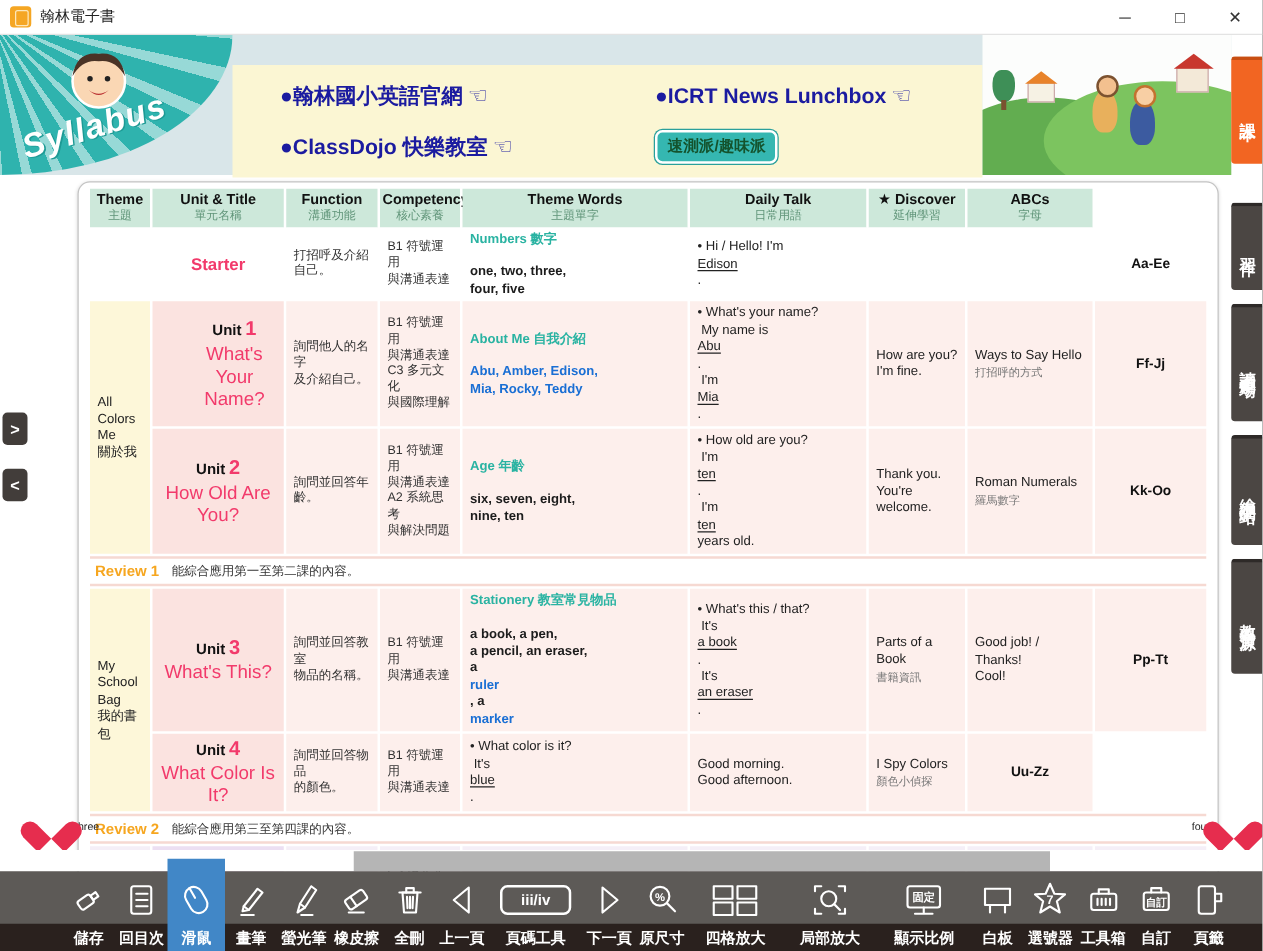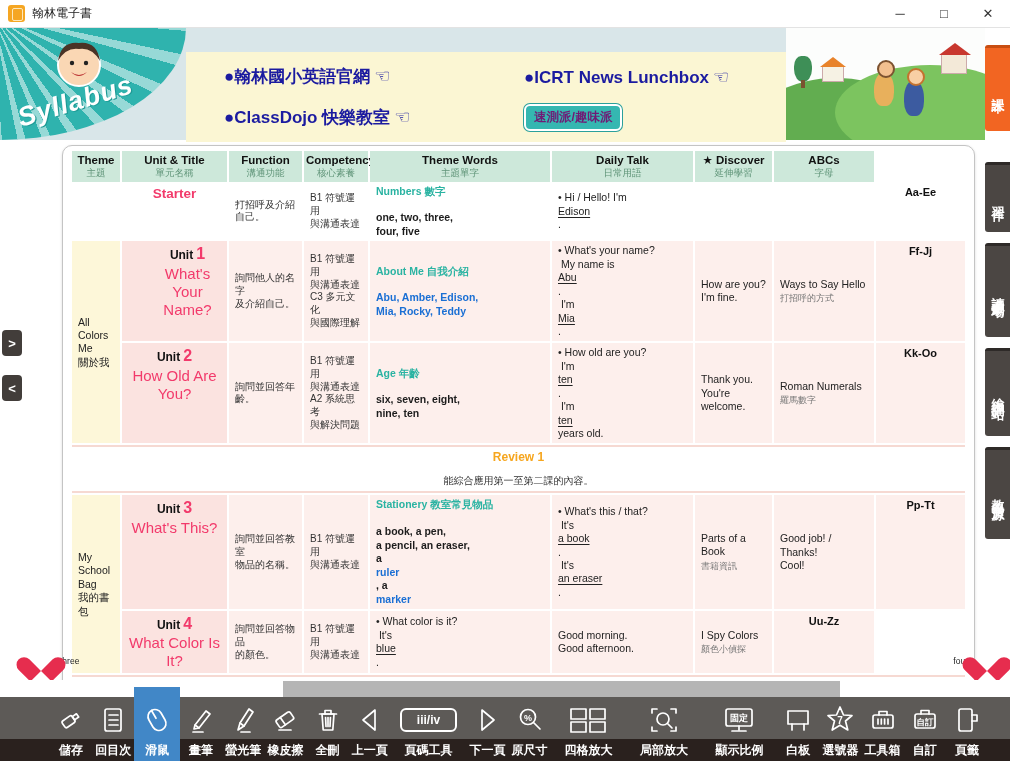--- a/index.html
+++ b/index.html
@@ -17,21 +17,21 @@
   
   .header{position:absolute;top:28px;left:0;width:985px;height:112px;background:#d9e6e9;}
   .fan{position:absolute;left:0;top:0;width:186px;height:112px;background:
     repeating-conic-gradient(from 18deg at -8px -14px, rgba(255,255,255,.5) 0deg 3.5deg, rgba(255,255,255,0) 3.5deg 10.5deg),#2fb3ae;
     border-bottom-right-radius:100% 100%;}
   .fan-text{position:absolute;left:16px;top:58px;transform:rotate(-17deg);color:#fff;font-weight:bold;font-style:italic;font-size:27px;letter-spacing:1px;text-shadow:1px 1px 0 #1d9a95;}
   .fan-face{position:absolute;left:50px;top:6px;}
   .links-panel{position:absolute;left:186px;top:24px;width:600px;height:90px;background:#fbf6d3;display:grid;grid-template-columns:300px 300px;grid-template-rows:1fr 1fr;align-items:center;padding:4px 0 4px 38px;}
   .hlink{color:#1b1ba0;font-weight:bold;font-size:17px;white-space:nowrap;cursor:pointer;}
   .hand{font-size:18px;margin-left:4px;}
-  .quick-btn{justify-self:start;background:#35b7b1;color:#701a75;font-weight:bold;font-size:12.5px;border:2px solid #fff;border-radius:6px;padding:3px 8px;box-shadow:0 0 0 1px #2aa09b;cursor:pointer;}
+  .quick-btn{justify-self:start;background:#35b7b1;color:#14532d;font-weight:bold;font-size:12.5px;border:2px solid #fff;border-radius:6px;padding:3px 8px;box-shadow:0 0 0 1px #2aa09b;cursor:pointer;}
   
   .illus{position:absolute;left:786px;top:0;width:199px;height:112px;background:#fcfdfc;overflow:hidden;}
   .hill1{position:absolute;left:-30px;bottom:-28px;width:160px;height:90px;border-radius:50%;background:#62ad50;}
   .hill2{position:absolute;right:-40px;bottom:-20px;width:190px;height:95px;border-radius:50%;background:#7cc45f;}
   .road{position:absolute;left:0;bottom:0;width:100%;height:22px;background:#eef3ee;}
   .tree{position:absolute;left:8px;top:28px;width:18px;height:26px;background:#3e8f57;border-radius:40% 40% 50% 50%;}
   .tree::after{content:"";position:absolute;left:7px;bottom:-6px;width:4px;height:8px;background:#7a5230;}
   .house1{position:absolute;left:36px;top:38px;width:22px;height:16px;background:#f6f2e4;border:1px solid #caa;}
   .house1::before{content:"";position:absolute;left:-3px;top:-10px;border-left:13px solid transparent;border-right:13px solid transparent;border-bottom:10px solid #e8832a;}
   .house2{position:absolute;right:18px;top:26px;width:26px;height:20px;background:#f3e9d8;border:1px solid #caa;}
@@ -52,21 +52,21 @@
   
   .edge-btn{position:absolute;left:2px;width:20px;height:26px;background:#423d3a;border-radius:4px;color:#fff;font-weight:bold;font-size:13px;display:flex;align-items:center;justify-content:center;cursor:pointer;}
 
   
   .tablewrap{position:absolute;left:62px;top:145px;width:913px;background:#fff;border:1px solid #c4c4c4;border-radius:10px;padding:5px 9px 6px 9px;box-shadow:0 1px 3px rgba(0,0,0,.15);}
   .grid{display:grid;grid-template-columns:48px 105px 73px 64px 180px 141px 77px 100px 1fr;gap:2px;background:#fff;}
   .cell{padding:3px 6px;white-space:pre-line;line-height:1.28;font-size:10px;color:#333;}
   .hcell{background:#cde8da;text-align:center;padding:3px 2px;}
   .hcell .en{font-weight:bold;color:#111;font-size:11.5px;display:block;line-height:1.15;}
   .hcell .zh{color:#5f9478;font-size:9.5px;display:block;line-height:1.2;}
-  .c-center{display:flex;flex-direction:column;align-items:center;justify-content:flex-start;text-align:center;}
+  .c-center{display:flex;flex-direction:column;align-items:center;justify-content:center;text-align:center;}
   .c-mid{display:flex;flex-direction:column;justify-content:center;}
   .bg-w{background:#fff;} .bg-p{background:#fdefec;} .bg-pt{background:#fbe3e0;}
   .bg-y{background:#fdf7d9;} .bg-l{background:#f5eff7;} .bg-lt{background:#ecdff2;}
   .row2 > .span2{grid-row:1 / 3;}
   .starter-title{color:#f23a6b;font-weight:bold;font-size:13.5px;}
   .unit-line{font-size:12px;font-weight:bold;color:#111;}
   .unit-num{color:#f23a6b;font-size:16px;margin-left:3px;}
   .unit-title{color:#f23a6b;font-weight:normal;font-size:15px;line-height:1.2;}
   .run-t{color:#2ab3a2;font-weight:bold;}
   .run-k{color:#1c1c1c;font-weight:bold;}
@@ -74,21 +74,21 @@
   .run-n{color:#222;}
   .run-u{color:#222;text-decoration:underline;text-underline-offset:2px;}
   .words{font-size:10.5px;}
   .sent{font-size:10.5px;}
   .dt{font-size:10.5px;color:#222;}
   .dt-blue{color:#1a6fd4;font-weight:bold;}
   .disc-en{font-size:10.5px;color:#222;display:block;}
   .disc-zh{font-size:9px;color:#777;display:block;margin-top:2px;}
   .abcs{font-weight:bold;color:#111;font-size:11px;}
   .theme-txt{font-size:10.5px;color:#222;}
-  .review-row{display:flex;align-items:center;gap:10px;padding:3px 4px;border-top:2px solid #f6d9d2;border-bottom:2px solid #f6d9d2;margin:2px 0;flex-direction:column;}
+  .review-row{display:flex;align-items:center;gap:10px;padding:3px 4px;border-top:2px solid #f6d9d2;border-bottom:2px solid #f6d9d2;margin:2px 0;}
   .review-label{color:#f6a61f;font-weight:bold;font-size:12px;white-space:nowrap;}
   .review-text{font-size:10px;color:#333;}
 
   
   .mh-hdr > .cell{min-height:30px;}
   .mh-st > .cell{min-height:44px;}
 
   
   .pagemark{position:absolute;display:flex;align-items:center;gap:4px;}
   .heart{position:relative;width:30px;height:27px;}

